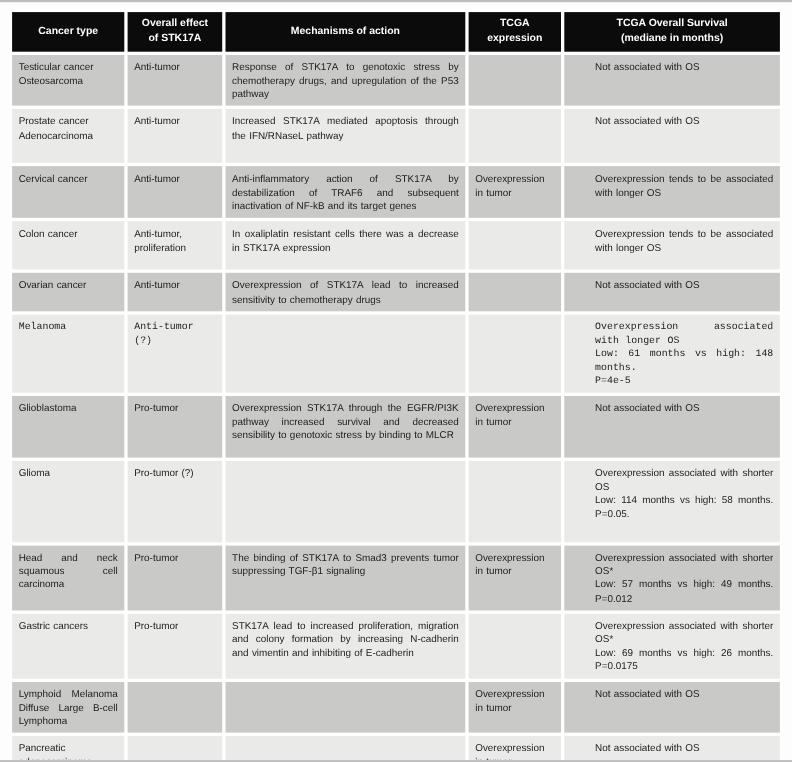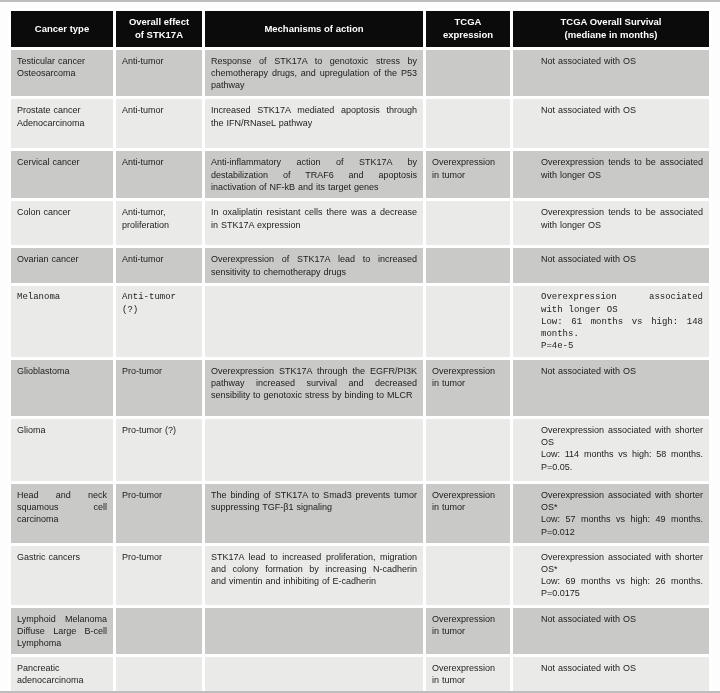--- a/index.html
+++ b/index.html
@@ -63,21 +63,21 @@
   td.c-survival { text-align: justify; padding-left: 28px; }
 
   
   tbody tr:nth-child(1)  { height: 42px; margin-left: 28px; }
   tbody tr:nth-child(2)  { height: 49px; }
   tbody tr:nth-child(3)  { height: 47px; }
   tbody tr:nth-child(4)  { height: 44px; }
   tbody tr:nth-child(5)  { height: 35px; }
   tbody tr:nth-child(6)  { height: 39px; font-family: Liberation Mono, monospace; }
   tbody tr:nth-child(7)  { height: 56px; }
-  tbody tr:nth-child(8)  { height: 62px; margin-top: 25px; }
+  tbody tr:nth-child(8)  { height: 74px; margin-top: 25px; }
   tbody tr:nth-child(9)  { height: 36px; }
   tbody tr:nth-child(10) { height: 59px; }
   tbody tr:nth-child(11) { height: 42px; }
   tbody tr:nth-child(12) { height: 45px; }
   tbody tr:nth-child(13) { height: 43px; }
 </style>
 </head>
 <body>
 
 <div class="table-wrap">
@@ -116,21 +116,21 @@
 Adenocarcinoma</td>
     <td class="c-effect">Anti-tumor</td>
     <td class="c-mech">Increased STK17A mediated apoptosis through the IFN/RNaseL pathway</td>
     <td class="c-tcga"></td>
     <td class="c-survival">Not associated with OS</td>
   </tr>
 
   <tr>
     <td class="c-cancer">Cervical cancer</td>
     <td class="c-effect">Anti-tumor</td>
-    <td class="c-mech">Anti-inflammatory action of STK17A by destabilization of TRAF6 and apoptosis inactivation of NF-kB and its target genes</td>
+    <td class="c-mech">Anti-inflammatory action of STK17A by destabilization of TRAF6 and subsequent inactivation of NF-kB and its target genes</td>
     <td class="c-tcga">Overexpression in tumor</td>
     <td class="c-survival">Overexpression tends to be associated with longer OS</td>
   </tr>
 
   <tr>
     <td class="c-cancer">Colon cancer</td>
     <td class="c-effect">Anti-tumor, proliferation</td>
     <td class="c-mech">In oxaliplatin resistant cells there was a decrease in STK17A expression</td>
     <td class="c-tcga"></td>
     <td class="c-survival">Overexpression tends to be associated with longer OS</td>

